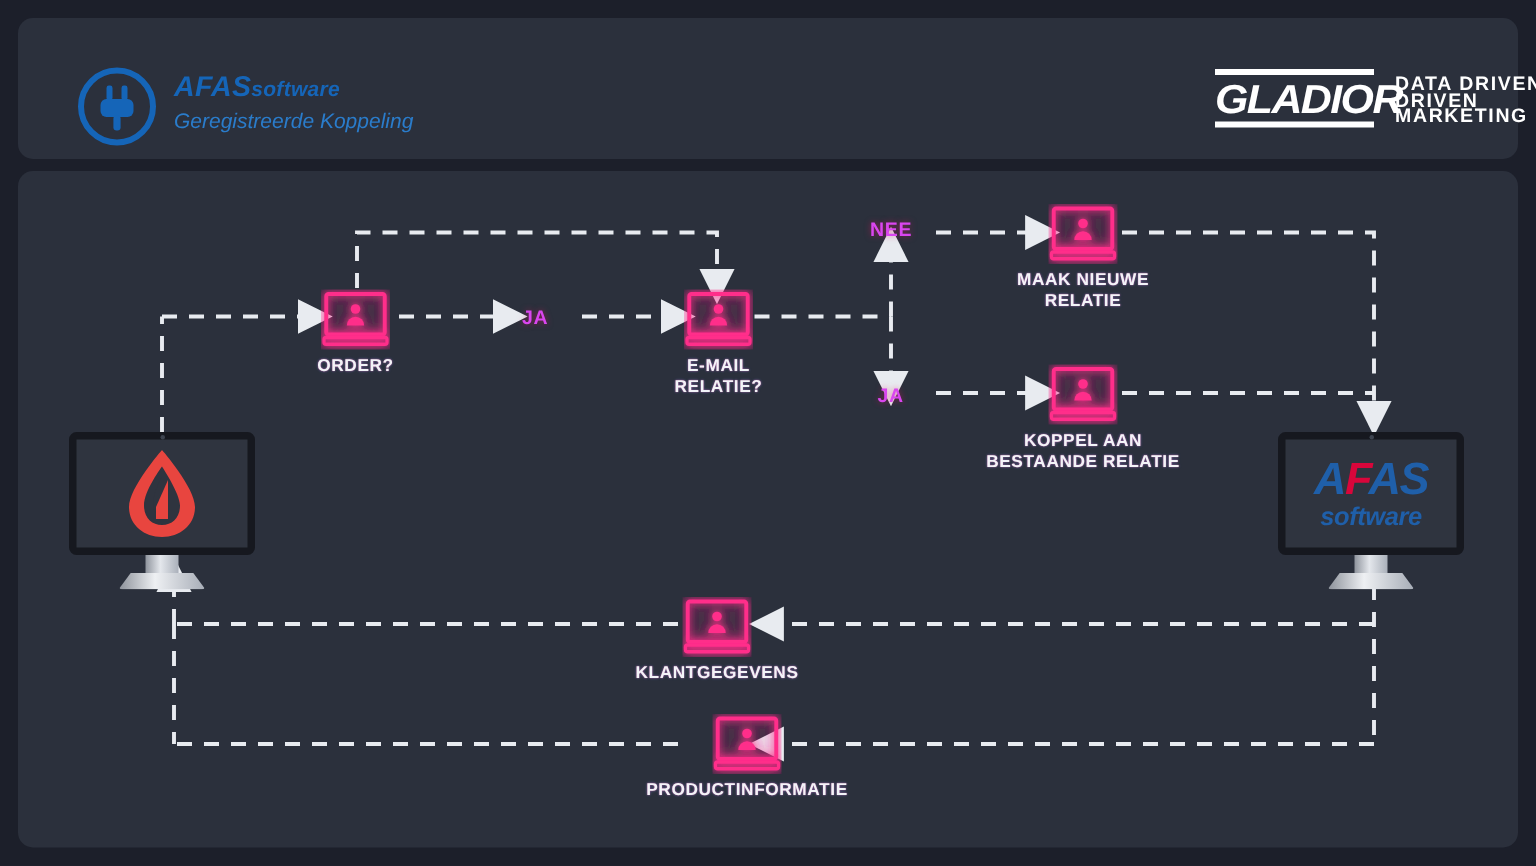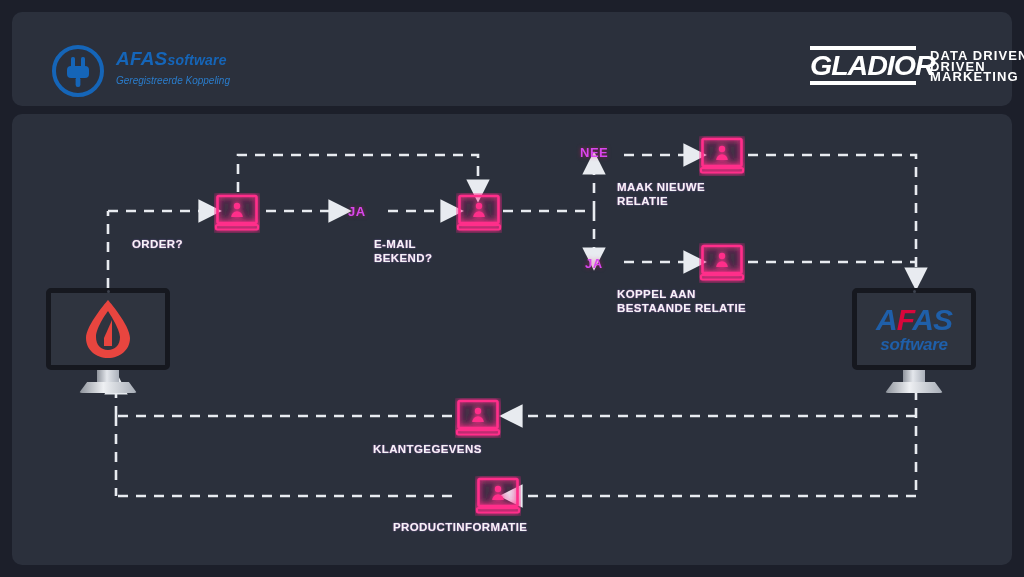--- a/index.html
+++ b/index.html
@@ -20,21 +20,21 @@
   }
   #header-panel { left: 12px; top: 12px; width: 1000px; height: 94px; }
   #diagram-panel { left: 12px; top: 114px; width: 1000px; height: 451px; }
 
   
   #afas-logo { position: absolute; left: 38px; top: 28px; width: 260px; height: 62px; }
   #afas-plug-icon { position: absolute; left: 0; top: 3px; width: 56px; height: 56px; }
   #afas-logo-text { position: absolute; left: 66px; top: 8px; }
   .afas-line1 { font-size: 19px; font-weight: bold; font-style: italic; color: #1565b8; letter-spacing: .2px; line-height: 22px; white-space: nowrap; }
   .afas-line1 .sub { font-size: 14px; font-weight: bold; font-style: italic; }
-  .afas-line2 { font-size: 10px; font-style: italic; color: #2a7ccb; line-height: 20px; white-space: nowrap; }
+  .afas-line2 { font-size: 14px; font-style: italic; color: #2a7ccb; line-height: 20px; white-space: nowrap; }
 
   
   #gladior-logo { position: absolute; right: 42px; top: 34px; width: 160px; height: 50px; }
   #gladior-mark { position: relative; float: left; width: 106px; }
   .glad-rule { height: 4px; background: #ffffff; }
   .glad-rule.top { margin-bottom: 2px; }
   .glad-rule.bot { margin-top: 1px; }
   #gladior-wordmark {
     font-size: 27px; font-weight: bold; font-style: italic; color: #ffffff;
     letter-spacing: -1px; line-height: 28px; text-align: center;
@@ -47,21 +47,21 @@
   }
 
   
   #flow-svg { position: absolute; left: 0; top: 0; width: 1024px; height: 577px; pointer-events: none; }
 
   
   .node { position: absolute; }
   .node-icon { position: relative; width: 46px; height: 40px; }
   .node-label {
     position: absolute; left: 50%; transform: translateX(-50%);
-    top: 44px; width: 210px; text-align: left;
+    top: 44px; width: 210px; text-align: center;
     font-size: 11.5px; font-weight: bold; color: #f2f4f8;
     letter-spacing: .4px; line-height: 14px; white-space: pre-line;
     text-shadow: 0 0 1px rgba(255,80,160,.75), 0 0 2px rgba(90,160,255,.45);
   }
 
   
   .branch-label {
     position: absolute; font-size: 13px; font-weight: bold;
     color: #d946ef; letter-spacing: .5px;
     text-shadow: 0 0 4px rgba(224,22,94,.55);
@@ -216,21 +216,21 @@
   <div class="node" style="left:456px; top:193px;">
     <svg class="node-icon" viewBox="0 0 46 40">
       <g filter="url(#neon)">
         <rect x="3.5" y="3" width="39" height="27" rx="1.5" fill="none" stroke="#ff2d8a" stroke-width="2.6"></rect>
         <rect x="2" y="32" width="42" height="4.5" rx="1.4" fill="none" stroke="#ff2d8a" stroke-width="2.2"></rect>
         <circle cx="23" cy="13" r="3.2" fill="#ff2d8a"></circle>
         <path d="M17.2,24 a5.8,5.8 0 0 1 11.6,0 z" fill="#ff2d8a"></path>
       </g>
     </svg>
     <div class="node-label">E-MAIL
-BEKEND?</div>
+RELATIE?</div>
   </div>
 
   <div class="node" style="left:699px; top:136px;">
     <svg class="node-icon" viewBox="0 0 46 40">
       <g filter="url(#neon)">
         <rect x="3.5" y="3" width="39" height="27" rx="1.5" fill="none" stroke="#ff2d8a" stroke-width="2.6"></rect>
         <rect x="2" y="32" width="42" height="4.5" rx="1.4" fill="none" stroke="#ff2d8a" stroke-width="2.2"></rect>
         <circle cx="23" cy="13" r="3.2" fill="#ff2d8a"></circle>
         <path d="M17.2,24 a5.8,5.8 0 0 1 11.6,0 z" fill="#ff2d8a"></path>
       </g>

